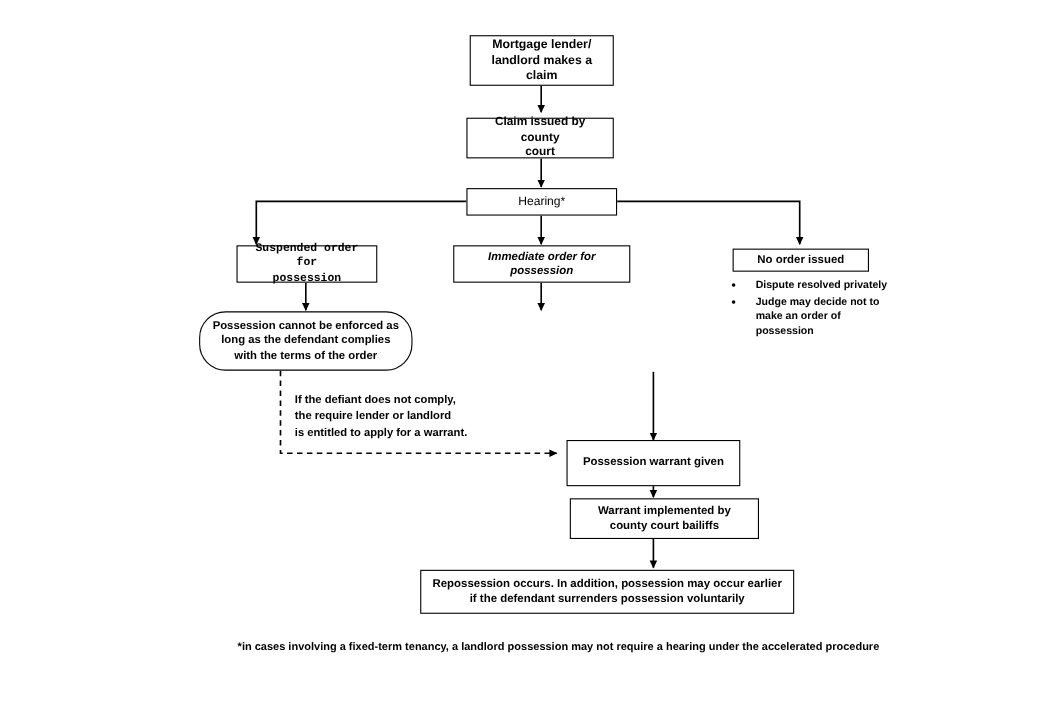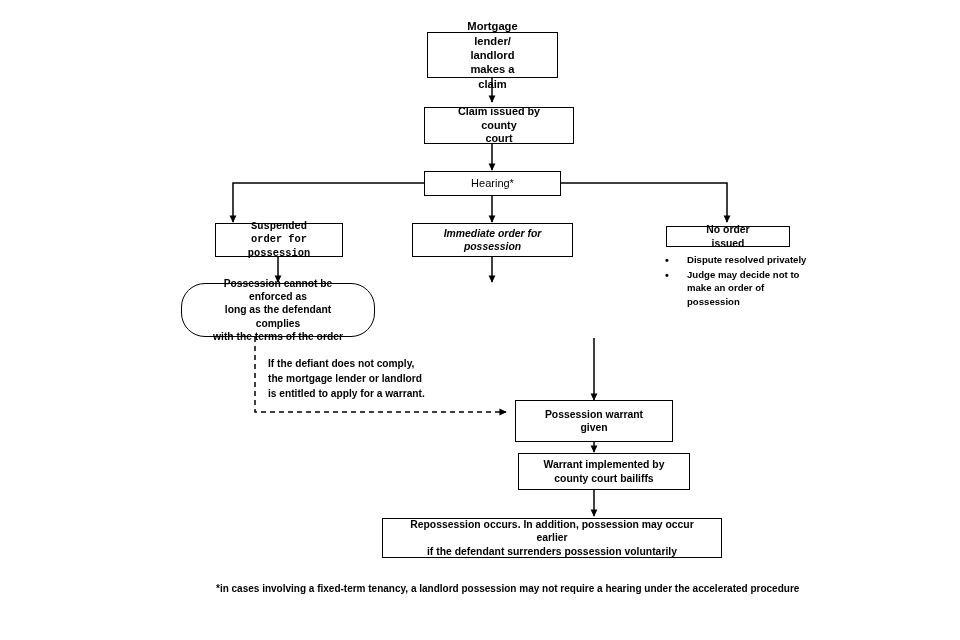--- a/index.html
+++ b/index.html
@@ -25,21 +25,21 @@
   .node {
     position: absolute;
     box-sizing: border-box;
     border: 1.6px solid #000000;
     background: #ffffff;
     display: flex;
     align-items: center;
     justify-content: flex-start;
     text-align: center;
     line-height: 1.28;
-    padding: 2px 24px;
+    padding: 2px 6px;
     z-index: 3;
   }
   .node span {
     display: block;
     width: 100%;
   }
   .n-bold span { font-weight: bold; }
   .svg-layer {
     position: absolute;
     left: 0;
@@ -122,21 +122,21 @@
 
     <path d="M 594 490 L 594 516" stroke="#000000" stroke-width="1.5" fill="none" marker-end="url(#arrow)"></path>
   </svg>
 
   <div class="node n-bold" style="left:427px; top:32px; width:131px; height:46px; font-size:11.2px;">
     <span style="white-space: pre-line;">Mortgage lender/
 landlord makes a
 claim</span>
   </div>
 
-  <div class="node n-bold" style="left:424px; top:107px; width:150px; height:37px; font-size:10.8px;">
+  <div class="node n-bold" style="left:424px; top:107px; width:134px; height:37px; font-size:10.8px;">
     <span style="white-space: pre-line;">Claim issued by county
 court</span>
   </div>
 
   <div class="node" style="left:424px; top:171px; width:137px; height:25px; font-size:11px;">
     <span>Hearing*</span>
   </div>
 
   <div class="node n-bold" style="left:215px; top:223px; width:128px; height:34px; font-size:10.4px;font-family:Liberation Mono, monospace;">
     <span style="white-space: pre-line;">Suspended order for
@@ -164,21 +164,21 @@
   </ul>
 
   <div class="node n-bold" style="left:181px; top:283px; width:194px; height:54px; font-size:10.3px;border-radius:24px;">
     <span style="white-space: pre-line;">Possession cannot be enforced as
 long as the defendant complies
 with the terms of the order</span>
   </div>
 
 
   <div class="annot" style="left: 268px; top: 357px; width: 210px; white-space: pre-line;">If the defiant does not comply,
-the mortgage lender or landlord
+the require lender or landlord
 is entitled to apply for a warrant.</div>
 
   <div class="node n-bold" style="left:515px; top:400px; width:158px; height:42px; font-size:10.4px;">
     <span>Possession warrant given</span>
   </div>
 
   <div class="node n-bold" style="left:518px; top:453px; width:172px; height:37px; font-size:10.4px;">
     <span style="white-space: pre-line;">Warrant implemented by
 county court bailiffs</span>
   </div>

